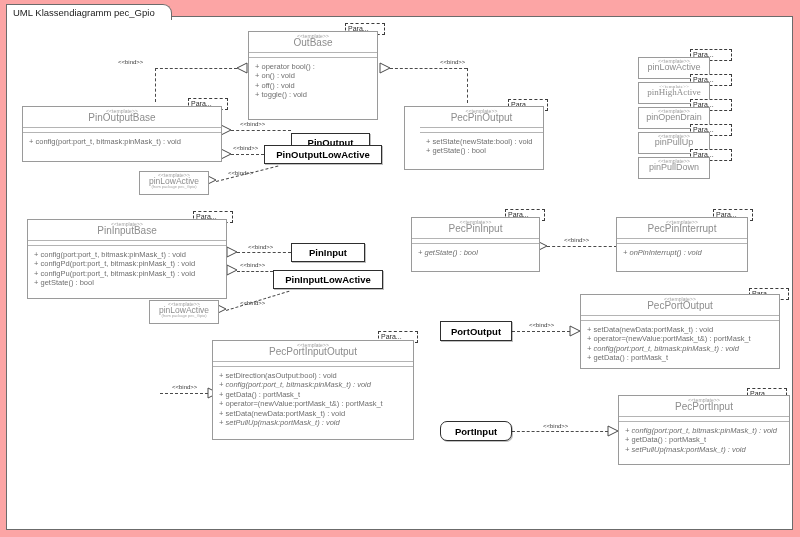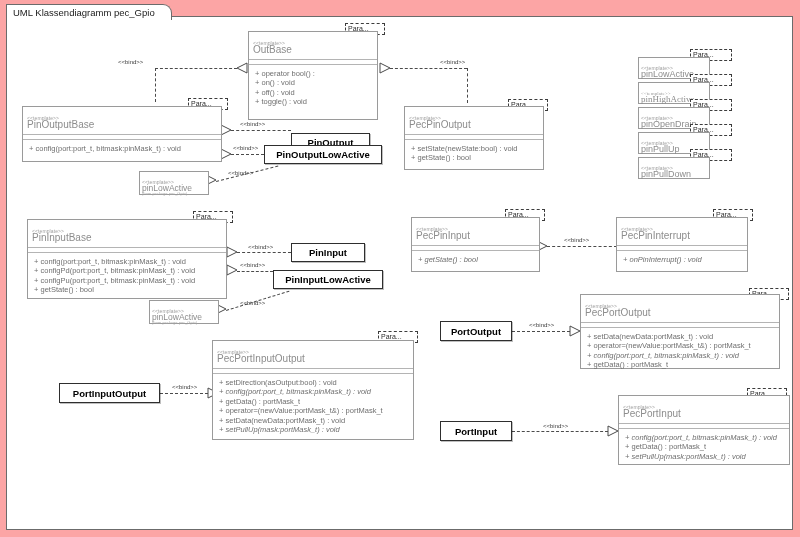--- a/index.html
+++ b/index.html
@@ -44,23 +44,23 @@
 
   
   .cls{
     position:absolute;
     box-sizing:border-box;
     border:1px solid #9a9a9a;
     background:#ffffff;
     color:#8a8a8a;
   }
   .cls .hdr{
+    text-align:center;
     padding:2px 4px 3px 4px;
     line-height:1.05;
-    margin-top:7px;
   }
   .cls .stereo{
     font-size:5px;
     letter-spacing:.1px;
     color:#9d9d9d;
     display:block;
     margin-bottom:-1px;
   }
   .cls .cname{
     font-size:10px;
@@ -248,21 +248,21 @@
       <span class="stereo">&lt;&lt;template&gt;&gt;</span>
       <span class="cname">PinOutputBase</span>
     </div>
     <div class="sep"></div>
     <div class="ops">
       <div>+ config(port:port_t, bitmask:pinMask_t) : void</div>
     </div>
   </div>
 
   <div class="tparam" style="left:508px;top:99px;width:40px;height:12px;">Para...</div>
-  <div class="cls" style="left:404px;top:106px;width:140px;height:64px;">
+  <div class="cls" style="left:404px;top:106px;width:140px;height:64px;padding-left:15px;">
     <div class="hdr">
       <span class="stereo">&lt;&lt;template&gt;&gt;</span>
       <span class="cname">PecPinOutput</span>
     </div>
     <div class="sep"></div>
     <div class="ops">
       <div>+ setState(newState:bool) : void</div>
       <div>+ getState() : bool</div>
     </div>
   </div>
@@ -406,16 +406,15 @@
       <span class="cname" style="font-size:8.5px;">pinLowActive</span>
       <span class="subnote">(from package pec_Gpio)</span>
     </div>
   </div>
 
   <div class="bound" style="left:291px;top:121px;width:79px;height:19px;margin-top:12px;">PinOutput</div>
   <div class="bound" style="left:264px;top:145px;width:118px;height:19px;">PinOutputLowActive</div>
   <div class="bound" style="left:291px;top:243px;width:74px;height:19px;">PinInput</div>
   <div class="bound" style="left:273px;top:270px;width:110px;height:19px;">PinInputLowActive</div>
   <div class="bound" style="left:440px;top:321px;width:72px;height:20px;">PortOutput</div>
-  <div class="bound" style="left:59px;top:383px;width:101px;height:20px;">PortInputOutput</div>
-  <div class="bound" style="left:440px;top:421px;width:72px;height:20px;">PortInput</div>
+  <div class="bound" style="left:440px;top:421px;width:72px;height:20px;border-radius:7px;">PortInput</div>
 
 </div>
 
 </body></html>

